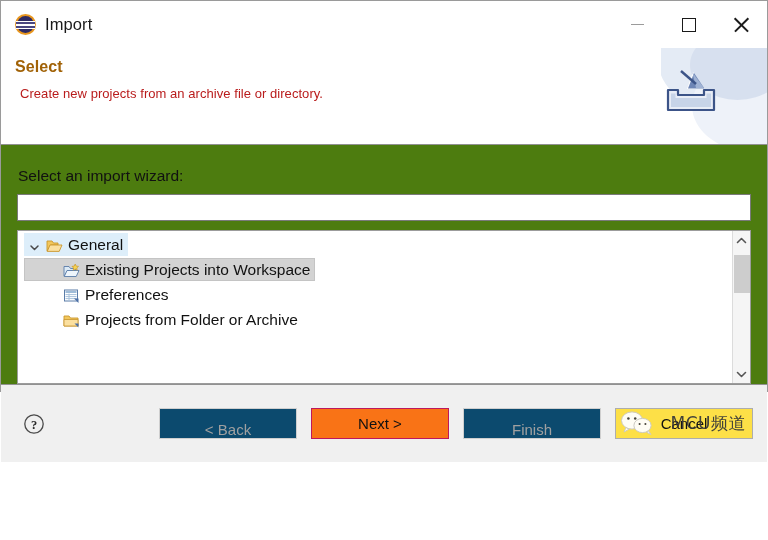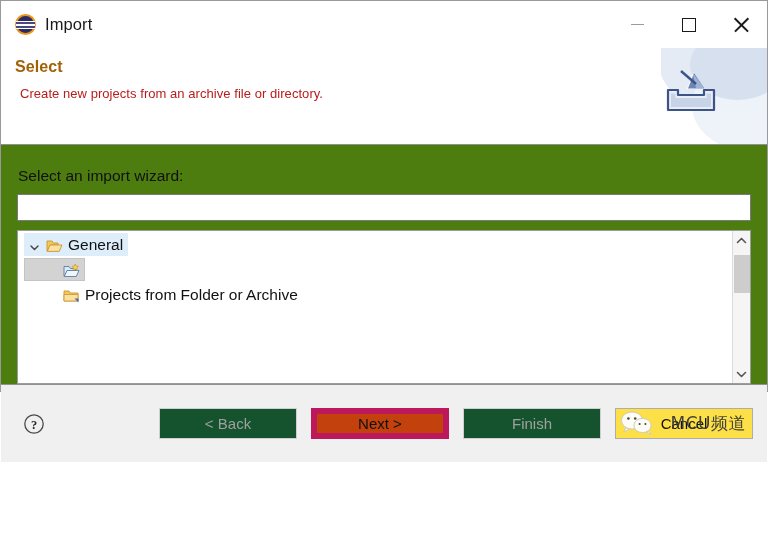--- a/index.html
+++ b/index.html
@@ -274,26 +274,27 @@
     background: #e1e1e1;
     border: 1px solid #adadad;
     display: flex;
     align-items: center;
     justify-content: center;
     cursor: default;
     position: relative;
   }
   .wbtn.disabled {
     color: #a0a0a0;
-    background: #14532d;
+    background: #0c4a6e;
     border-color: #cfcfcf;
+    align-items: flex-end;
   }
   .wbtn.default {
-    background: #c2410c;
-    border: 6px solid #be185d;
+    background: #f97316;
+    border: 1px solid #be185d;
   }
   .wbtn.plain { background: #fde047; border: 1px solid #adadad; }
 
   
   #watermark {
     position: absolute;
     right: 6px;
     top: 50%;
     transform: translateY(-50%);
     display: flex;
@@ -376,24 +377,40 @@
 
 
         <div class="tree-row selected">
           <div class="row-inner">
             <span class="indent"></span>
             <svg class="tico" viewBox="0 0 17 16">
               <path d="M1 13 L1 3.5 L6 3.5 L7.5 5.5 L12.5 5.5 L12.5 7.5 L4.5 7.5 L1.5 13 Z" fill="#dbe9f5" stroke="#5a7ca8" stroke-width="0.9"></path>
               <path d="M4 7.5 L16 7.5 L13.2 13.5 L1.2 13.5 Z" fill="#eef5fb" stroke="#5a7ca8" stroke-width="0.9"></path>
               <path d="M12.2 1 L13.2 3.1 L15.5 3.4 L13.8 5 L14.2 7.2 L12.2 6.1 L10.2 7.2 L10.6 5 L9 3.4 L11.2 3.1 Z" fill="#f6d34e" stroke="#c9962e" stroke-width="0.7"></path>
             </svg>
+            <span>Existing Projects into Workspace</span>
           </div>
         </div>
 
 
+        <div class="tree-row">
+          <div class="row-inner">
+            <span class="indent"></span>
+            <svg class="tico" viewBox="0 0 17 16">
+              <rect x="1.5" y="2" width="13" height="11" fill="#ffffff" stroke="#5a7ca8" stroke-width="1"></rect>
+              <rect x="2.5" y="3" width="11" height="2" fill="#9fbcd8"></rect>
+              <line x1="2.5" y1="6.6" x2="13.5" y2="6.6" stroke="#a8c2db" stroke-width="1"></line>
+              <line x1="2.5" y1="8.6" x2="13.5" y2="8.6" stroke="#a8c2db" stroke-width="1"></line>
+              <line x1="2.5" y1="10.6" x2="13.5" y2="10.6" stroke="#a8c2db" stroke-width="1"></line>
+              <line x1="6" y1="5.5" x2="6" y2="13" stroke="#a8c2db" stroke-width="1"></line>
+              <path d="M11 10.5 L15.5 10.5 L15.5 15 Z" fill="#4a6fa5"></path>
+            </svg>
+            <span>Preferences</span>
+          </div>
+        </div>
 
         <div class="tree-row">
           <div class="row-inner">
             <span class="indent"></span>
             <svg class="tico" viewBox="0 0 17 16">
               <path d="M1 13 L1 3 L6 3 L7.5 5 L15 5 L15 13 Z" fill="#f2c75c" stroke="#c9962e" stroke-width="0.9"></path>
               <path d="M1 6.5 L15 6.5 L15 13 L1 13 Z" fill="#fbe0a0" stroke="#c9962e" stroke-width="0.8"></path>
               <path d="M11.5 10.5 L15.5 10.5 L15.5 14.5 Z" fill="#4a6fa5"></path>
             </svg>
             <span>Projects from Folder or Archive</span>

